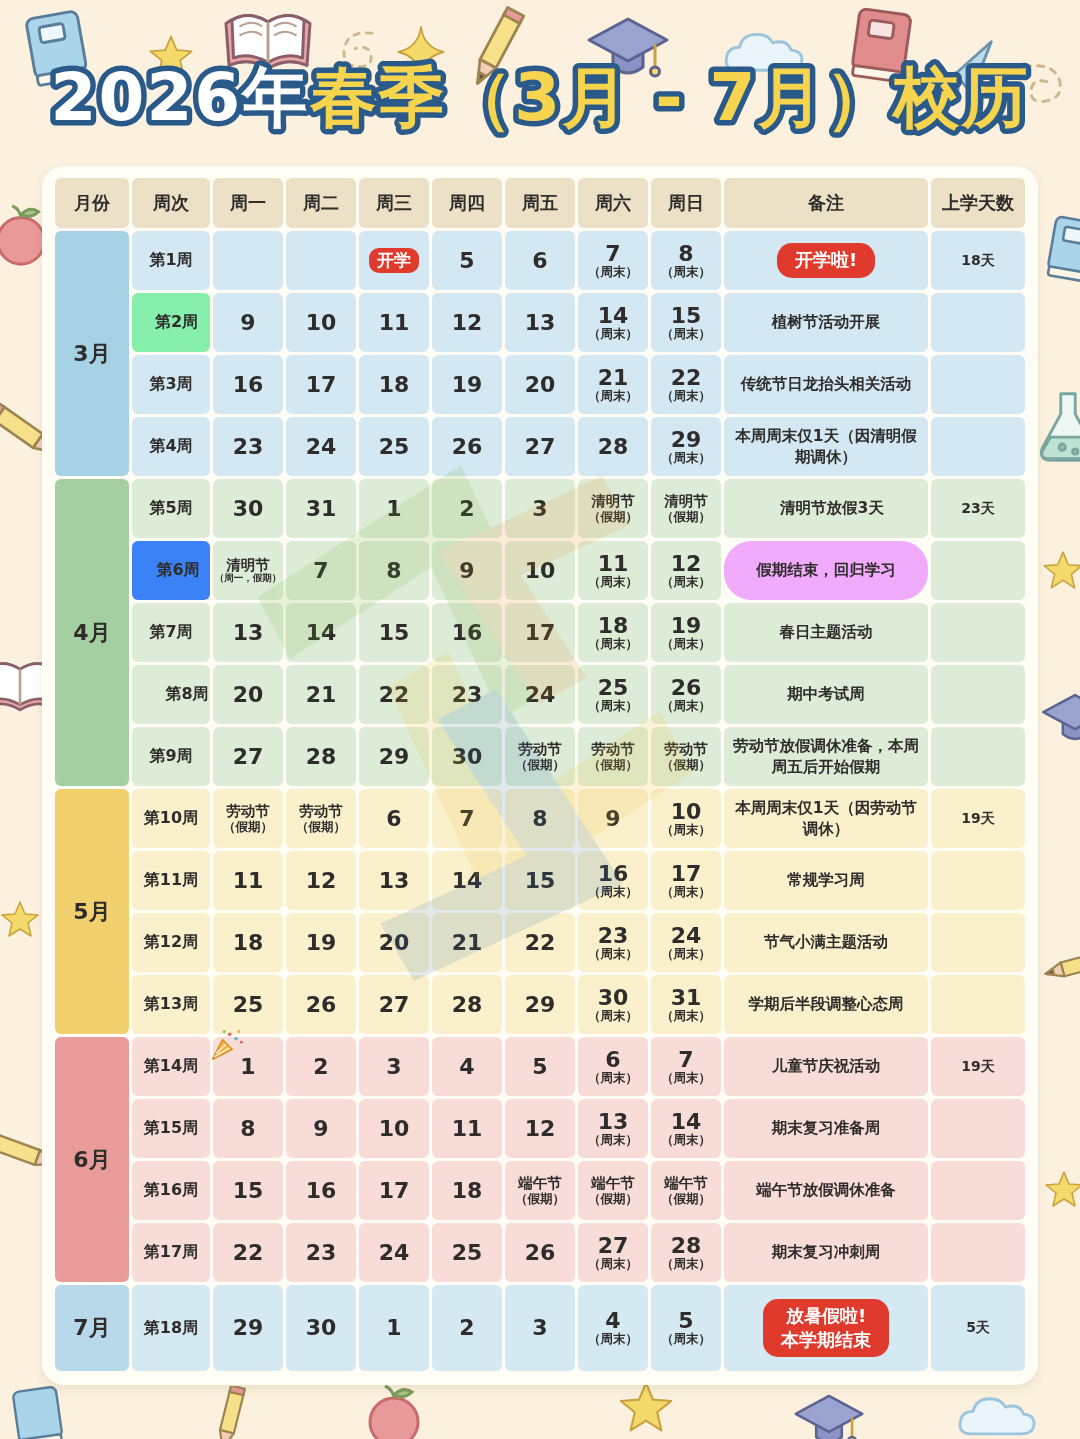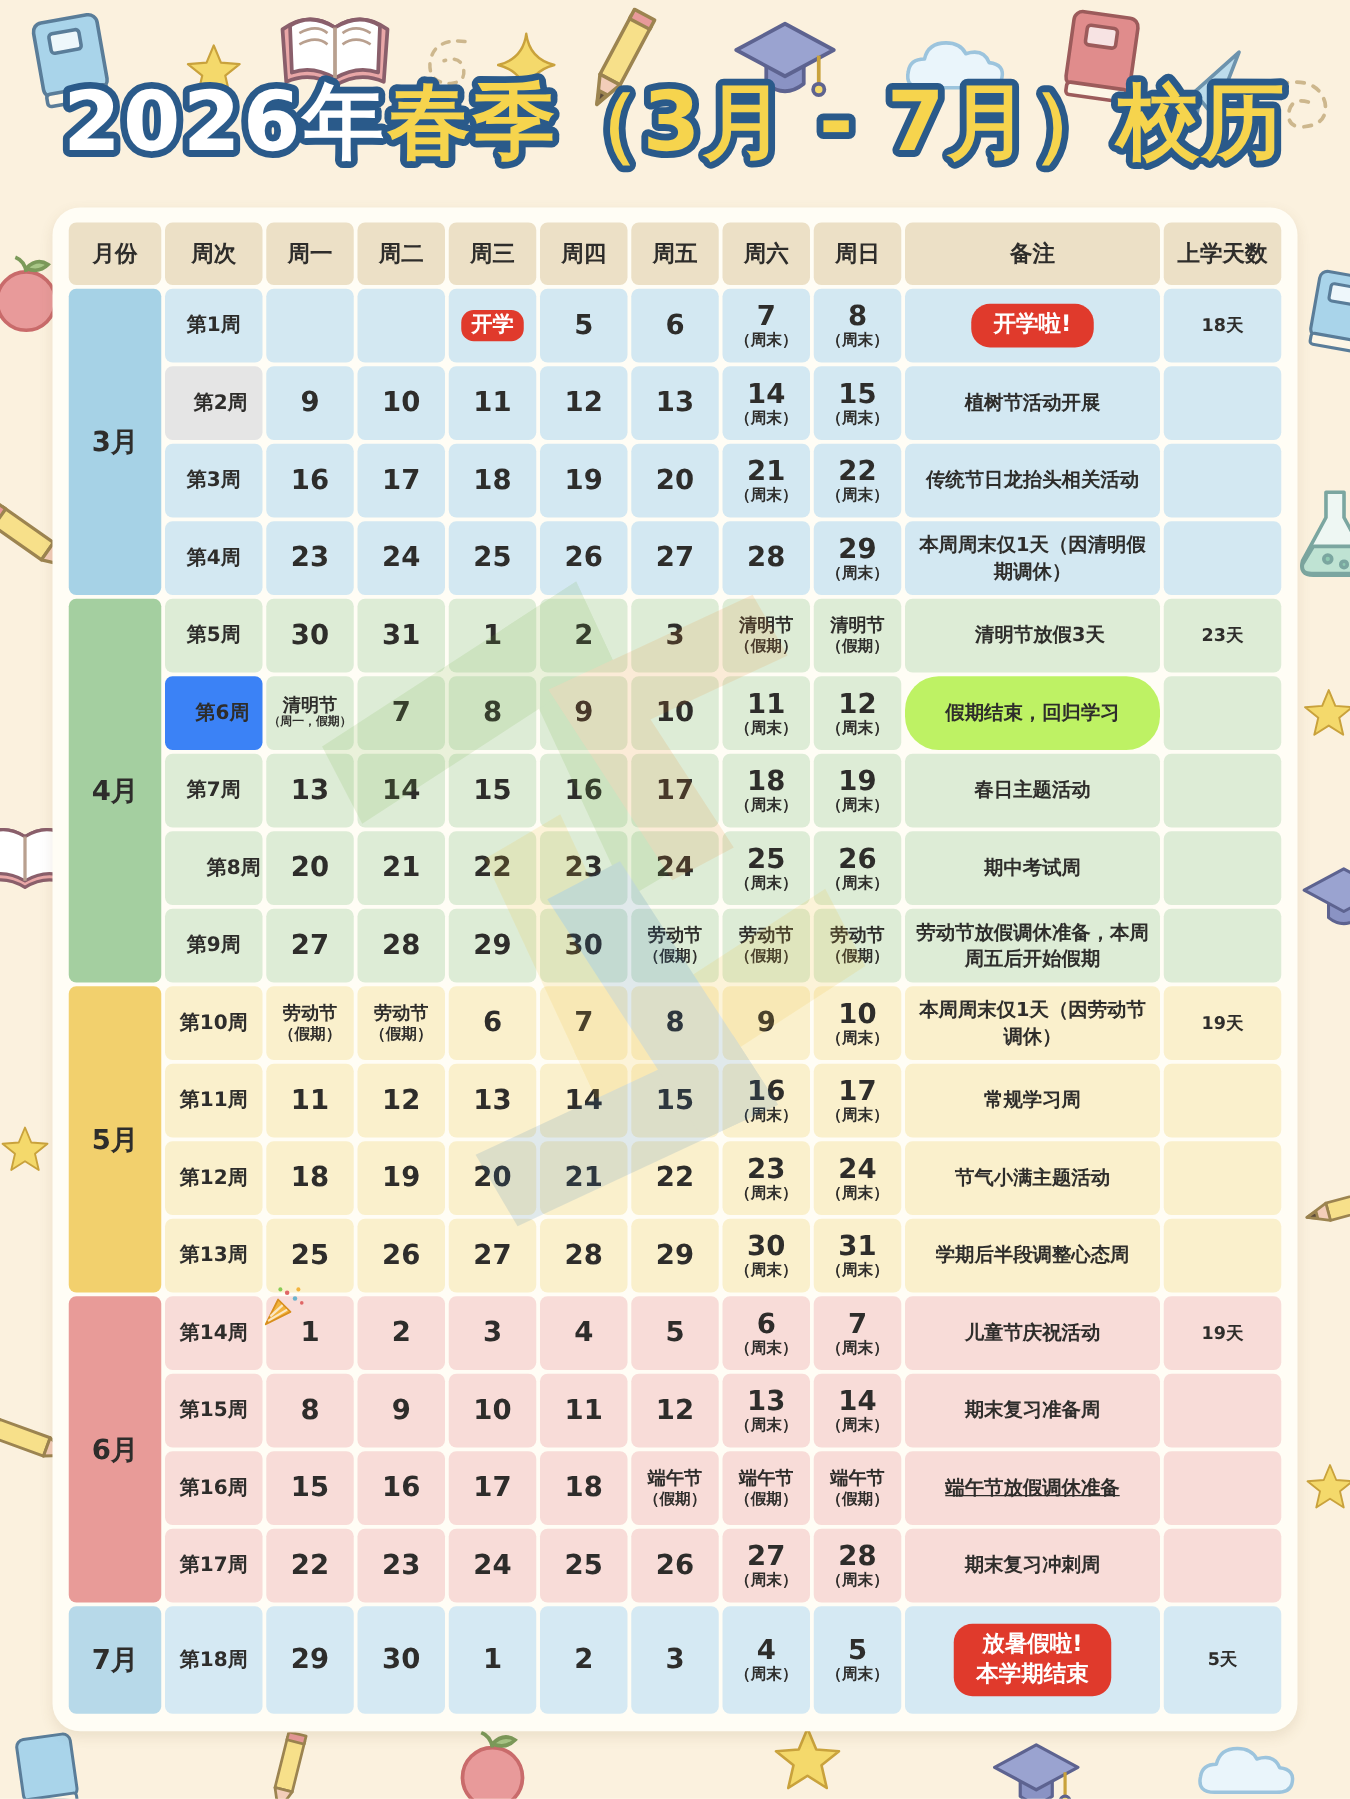--- a/index.html
+++ b/index.html
@@ -279,21 +279,21 @@
       <div class="cell day" style="background: rgb(211, 232, 242); grid-area: 2 / 9;">
         <span class="num">8</span>
         <span class="sub">（周末）</span>
       </div>
       <div class="cell note" style="background: rgb(211, 232, 242); grid-area: 2 / 10;">
         <span class="note-badge">
           <span>开学啦!</span>
         </span>
       </div>
       <div class="cell count" style="background: rgb(211, 232, 242); grid-area: 2 / 11;">18天</div>
-      <div class="cell week" style="background: #e5e5e5; grid-area: 3 / 2; padding-left: 11px;">第2周</div>
+      <div class="cell week" style="background: #86efac; grid-area: 3 / 2; padding-left: 11px;">第2周</div>
       <div class="cell day" style="background: rgb(211, 232, 242); grid-area: 3 / 3;">
         <span class="num">9</span>
       </div>
       <div class="cell day" style="background: rgb(211, 232, 242); grid-area: 3 / 4;">
         <span class="num">10</span>
       </div>
       <div class="cell day" style="background: rgb(211, 232, 242); grid-area: 3 / 5;">
         <span class="num">11</span>
       </div>
       <div class="cell day" style="background: rgb(211, 232, 242); grid-area: 3 / 6;">
@@ -408,21 +408,21 @@
         <span class="num">10</span>
       </div>
       <div class="cell day" style="background: rgb(221, 236, 214); grid-area: 7 / 8;">
         <span class="num">11</span>
         <span class="sub">（周末）</span>
       </div>
       <div class="cell day" style="background: rgb(221, 236, 214); grid-area: 7 / 9;">
         <span class="num">12</span>
         <span class="sub">（周末）</span>
       </div>
-      <div class="cell note" style="background: #bef264; grid-area: 7 / 10; border-radius: 27px;">假期结束，回归学习</div>
+      <div class="cell note" style="background: #f0abfc; grid-area: 7 / 10; border-radius: 27px;">假期结束，回归学习</div>
       <div class="cell count" style="background: rgb(221, 236, 214); grid-area: 7 / 11;"></div>
       <div class="cell week" style="background: rgb(221, 236, 214); grid-area: 8 / 2;">第7周</div>
       <div class="cell day" style="background: rgb(221, 236, 214); grid-area: 8 / 3;">
         <span class="num">13</span>
       </div>
       <div class="cell day" style="background: rgb(221, 236, 214); grid-area: 8 / 4;">
         <span class="num">14</span>
       </div>
       <div class="cell day" style="background: rgb(221, 236, 214); grid-area: 8 / 5;">
         <span class="num">15</span>
@@ -682,21 +682,21 @@
         <span class="sub">（假期）</span>
       </div>
       <div class="cell day" style="background: rgb(248, 220, 216); grid-area: 17 / 8;">
         <span class="holiday">端午节</span>
         <span class="sub">（假期）</span>
       </div>
       <div class="cell day" style="background: rgb(248, 220, 216); grid-area: 17 / 9;">
         <span class="holiday">端午节</span>
         <span class="sub">（假期）</span>
       </div>
-      <div class="cell note" style="background: rgb(248, 220, 216); grid-area: 17 / 10; text-decoration: underline;">端午节放假调休准备</div>
+      <div class="cell note" style="background: rgb(248, 220, 216); grid-area: 17 / 10;">端午节放假调休准备</div>
       <div class="cell count" style="background: rgb(248, 220, 216); grid-area: 17 / 11;"></div>
       <div class="cell week" style="background: rgb(248, 220, 216); grid-area: 18 / 2;">第17周</div>
       <div class="cell day" style="background: rgb(248, 220, 216); grid-area: 18 / 3;">
         <span class="num">22</span>
       </div>
       <div class="cell day" style="background: rgb(248, 220, 216); grid-area: 18 / 4;">
         <span class="num">23</span>
       </div>
       <div class="cell day" style="background: rgb(248, 220, 216); grid-area: 18 / 5;">
         <span class="num">24</span>

